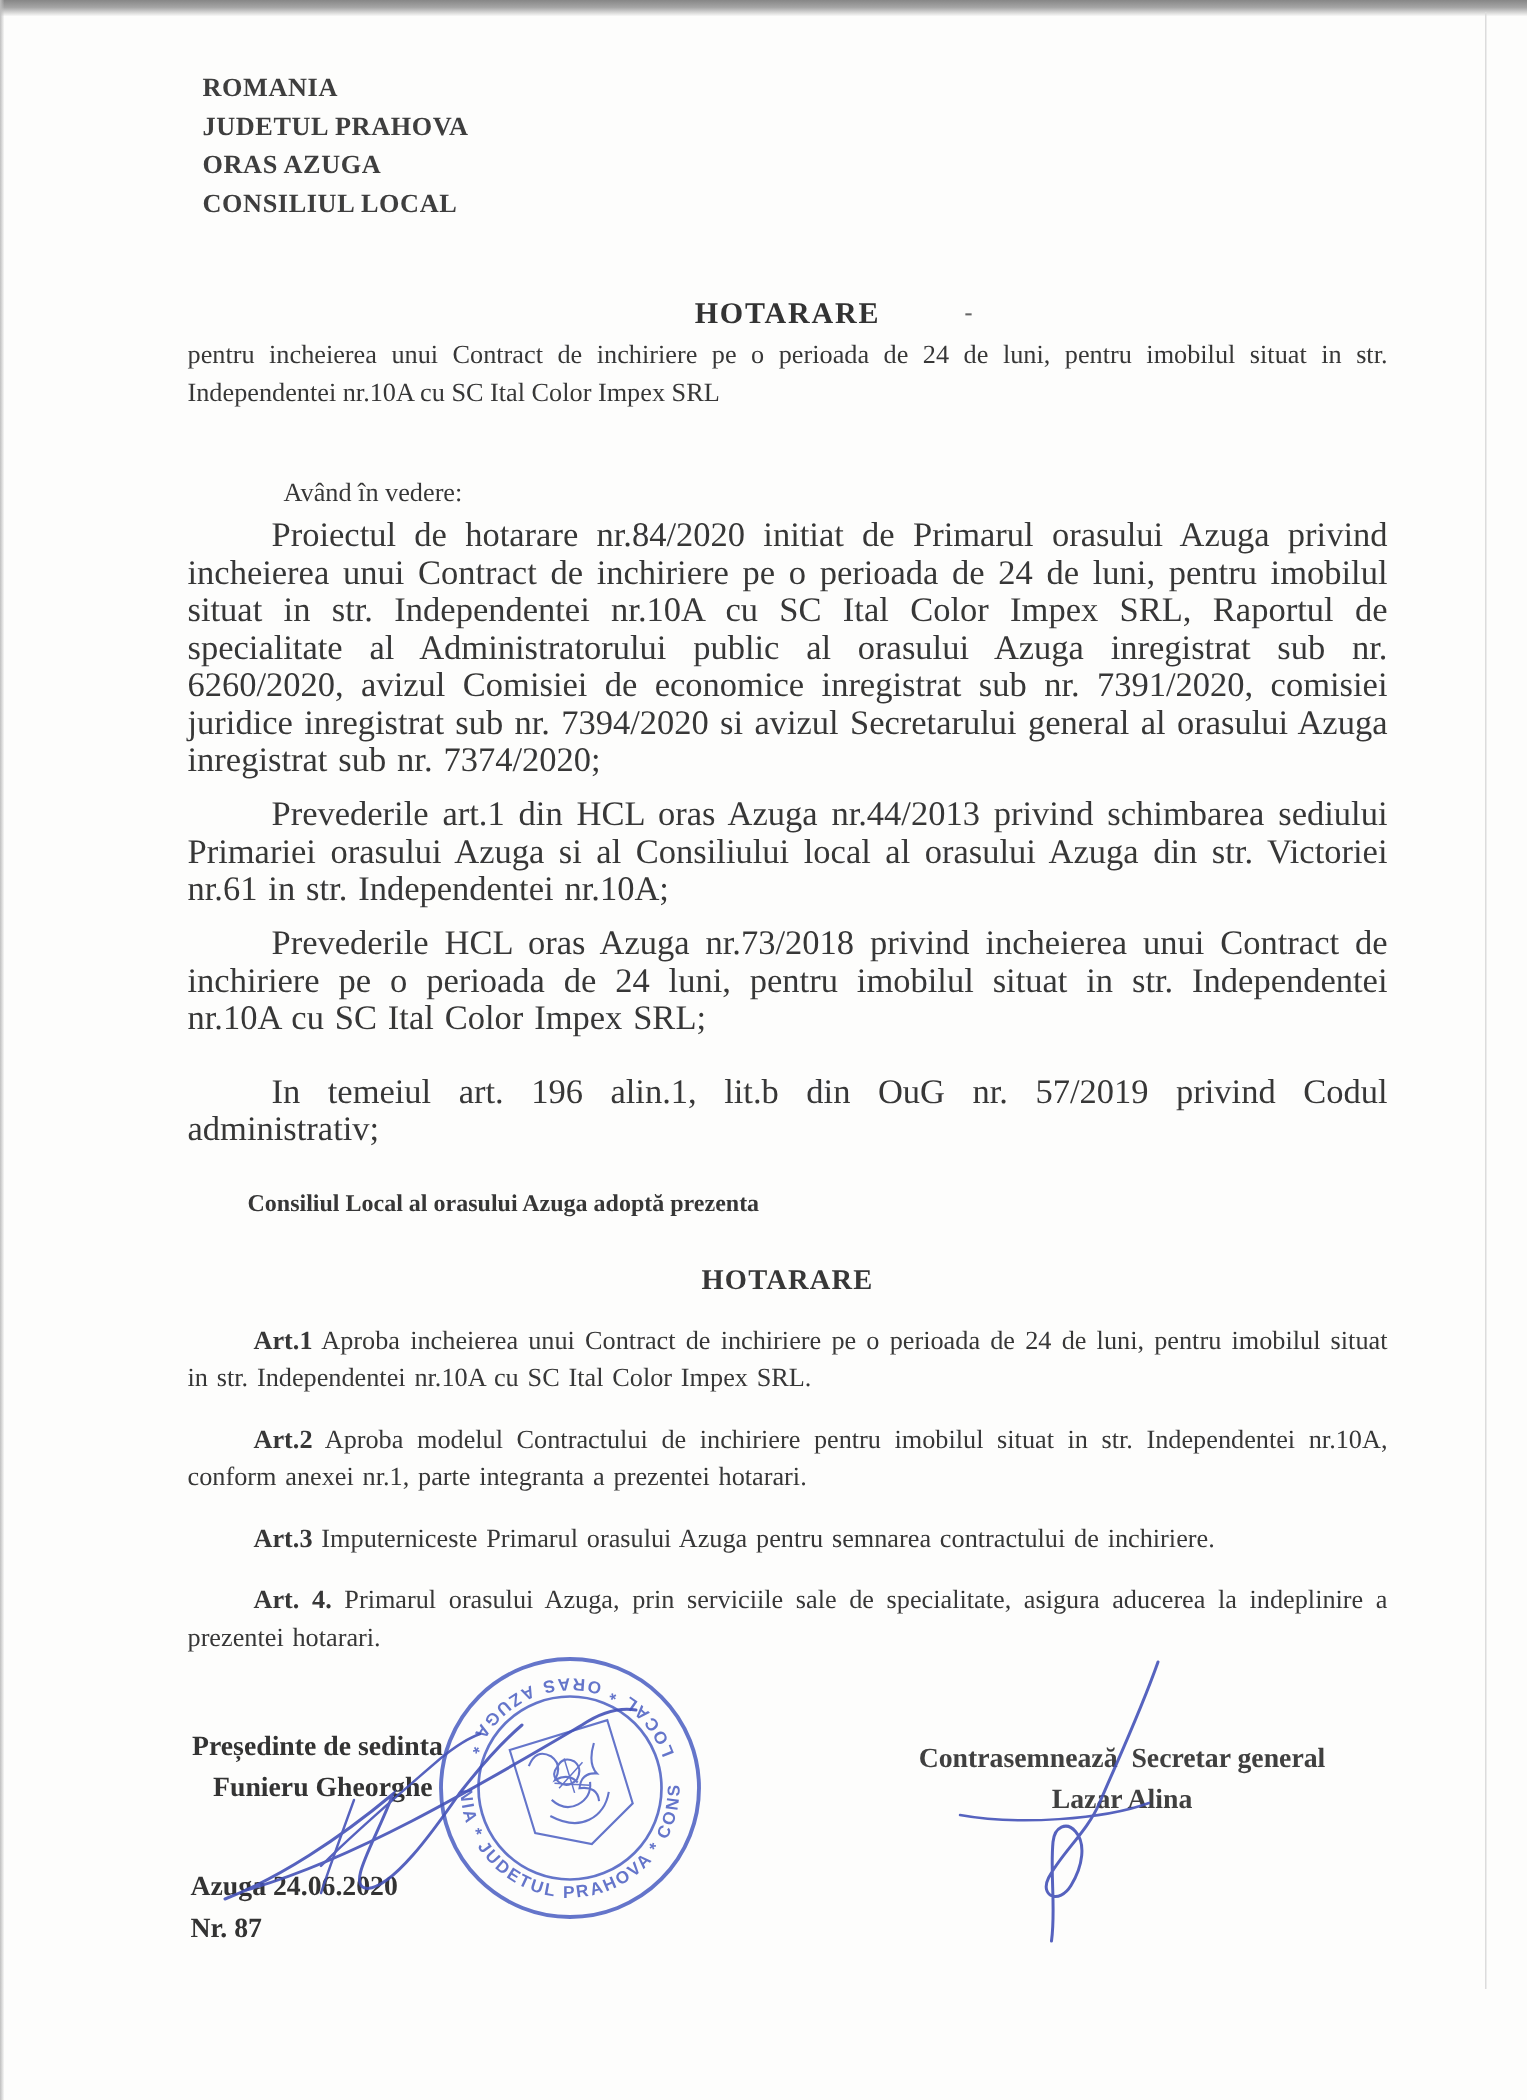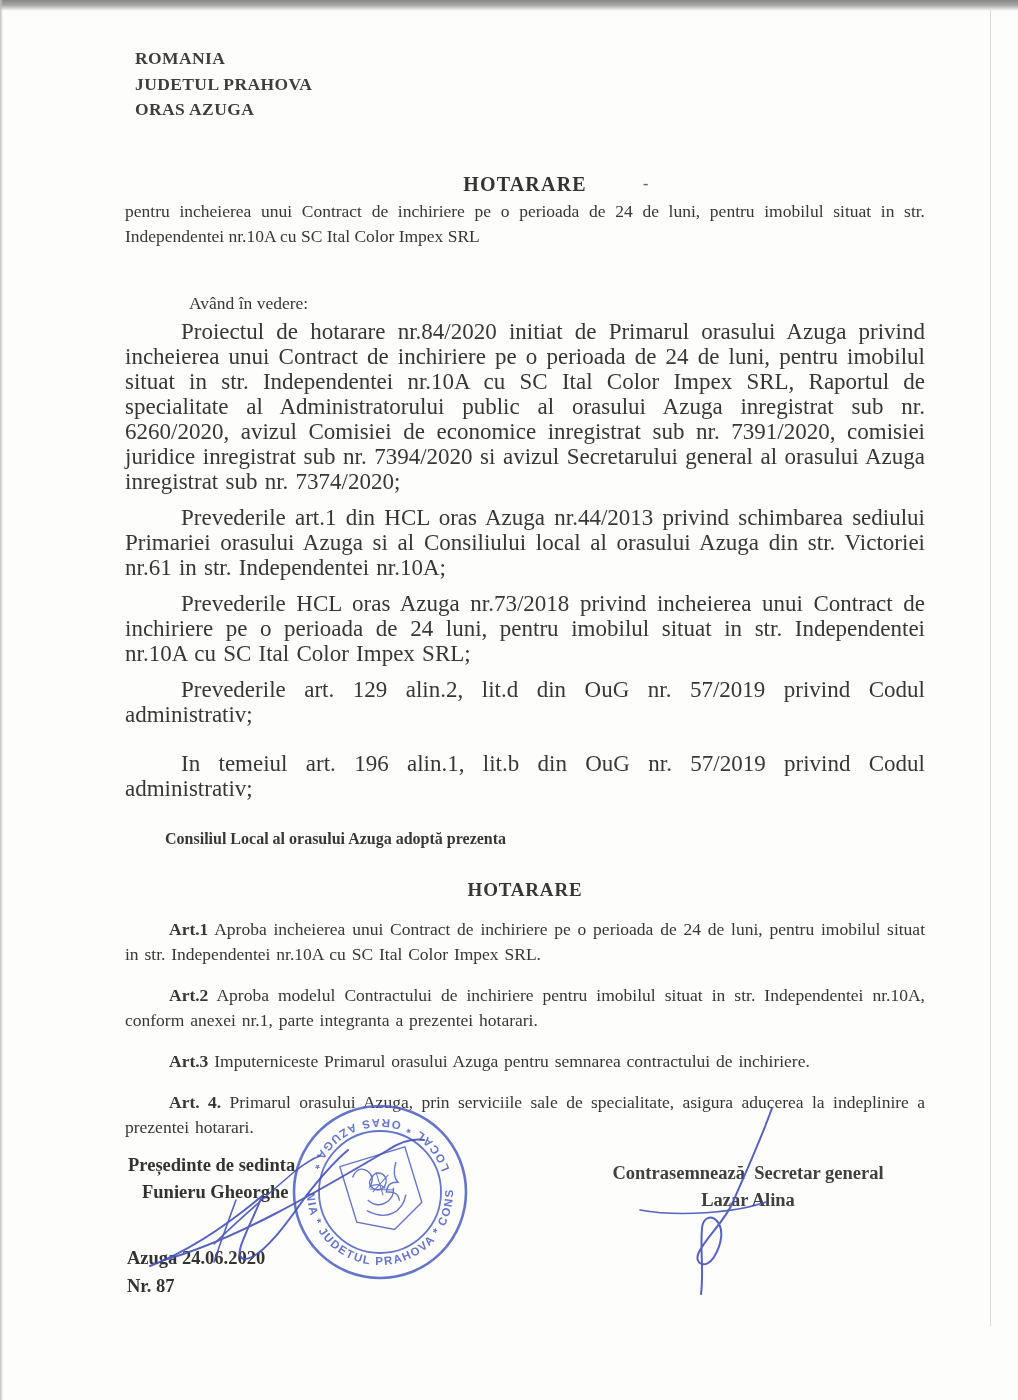--- a/index.html
+++ b/index.html
@@ -73,35 +73,35 @@
   <div class="edge-top"></div>
   <div class="edge-left"></div>
   <div class="edge-right-line"></div>
 
   <div class="content">
 
     <div class="letterhead">
       <div>ROMANIA</div>
       <div>JUDETUL PRAHOVA</div>
       <div>ORAS AZUGA</div>
+      <div>CONSILIUL LOCAL</div>
     </div>
 
     <div class="title-block">
       <span class="doc-title">HOTARARE</span>
       <span class="title-mark">-</span>
     </div>
 
     <p class="subtitle">pentru incheierea unui Contract de inchiriere pe o perioada de 24 de luni, pentru imobilul situat in str. Independentei nr.10A cu SC Ital Color Impex SRL</p>
 
     <p class="intro">Având în vedere:</p>
 
     <p class="para">Proiectul de hotarare nr.84/2020 initiat de Primarul orasului Azuga privind incheierea unui Contract de inchiriere pe o perioada de 24 de luni, pentru imobilul situat in str. Independentei nr.10A cu SC Ital Color Impex SRL, Raportul de specialitate al Administratorului public al orasului Azuga inregistrat sub nr. 6260/2020,  avizul Comisiei de economice inregistrat sub nr. 7391/2020, comisiei juridice inregistrat sub nr. 7394/2020 si avizul Secretarului general al orasului Azuga inregistrat sub nr. 7374/2020;</p>
     <p class="para gap">Prevederile art.1 din HCL oras Azuga nr.44/2013 privind schimbarea sediului Primariei orasului Azuga si al Consiliului local al orasului Azuga din str. Victoriei nr.61 in str. Independentei nr.10A;</p>
     <p class="para gap">Prevederile  HCL oras Azuga nr.73/2018 privind  incheierea unui Contract de inchiriere pe o perioada de 24 luni, pentru imobilul situat in str. Independentei nr.10A cu SC Ital Color Impex SRL;</p>
-    <p class="para gap">Prevederile art. 129 alin.2, lit.d din OuG nr. 57/2019 privind Codul administrativ;</p>
     <p class="para gap2">In temeiul art. 196 alin.1, lit.b din OuG nr. 57/2019 privind Codul administrativ;</p>
 
     <p class="adoption">Consiliul Local al orasului Azuga adoptă prezenta</p>
 
     <p class="decision-title">HOTARARE</p>
 
     <p class="article"><span class="art-label">Art.1</span><span> Aproba  incheierea unui Contract de inchiriere pe o perioada de 24 de luni,  pentru imobilul situat in str. Independentei nr.10A cu SC Ital Color Impex SRL.</span></p>
     <p class="article"><span class="art-label">Art.2</span><span>  Aproba modelul Contractului de inchiriere pentru imobilul situat in str. Independentei nr.10A, conform anexei nr.1, parte integranta a prezentei hotarari.</span></p>
     <p class="article"><span class="art-label">Art.3</span><span> Imputerniceste Primarul orasului Azuga pentru semnarea contractului de inchiriere.</span></p>
     <p class="article"><span class="art-label">Art. 4.</span><span> Primarul orasului Azuga, prin serviciile sale de specialitate, asigura aducerea la indeplinire a prezentei hotarari.</span></p>

